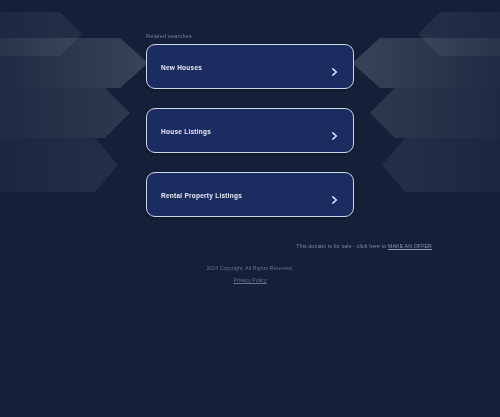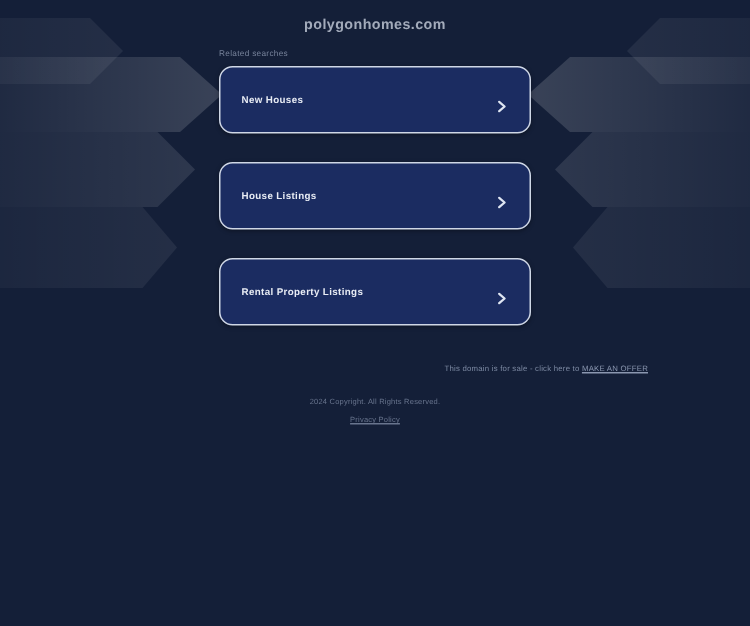--- a/index.html
+++ b/index.html
@@ -196,21 +196,20 @@
     <g>
       <polygon points="540,38 380,38 352,63 380,88 540,88" fill="url(#bandAr)"></polygon>
       <polygon points="560,88 395,88 370,113 395,138 560,138" fill="url(#bandBr)"></polygon>
       <polygon points="570,138 405,138 382,165 405,192 570,192" fill="url(#bandCr)"></polygon>
       <polygon points="580,12 440,12 418,34 440,56 580,56" fill="url(#bandCr)"></polygon>
     </g>
   </svg>
 
   <div class="content">
 
-    <div class="site-title">polygonhomes.com</div>
 
     <div class="related-label">Related searches</div>
 
     <div class="btn-list">
 
       <div class="link-card">
         <span class="link-card-label">New Houses</span>
         <span class="chev">
           <svg width="9" height="9" viewBox="0 0 9 9">
             <polyline points="2.8,1.4 6.4,4.5 2.8,7.6" fill="none" stroke="#dfe6f2" stroke-width="1.5" stroke-linecap="round" stroke-linejoin="round"></polyline>

